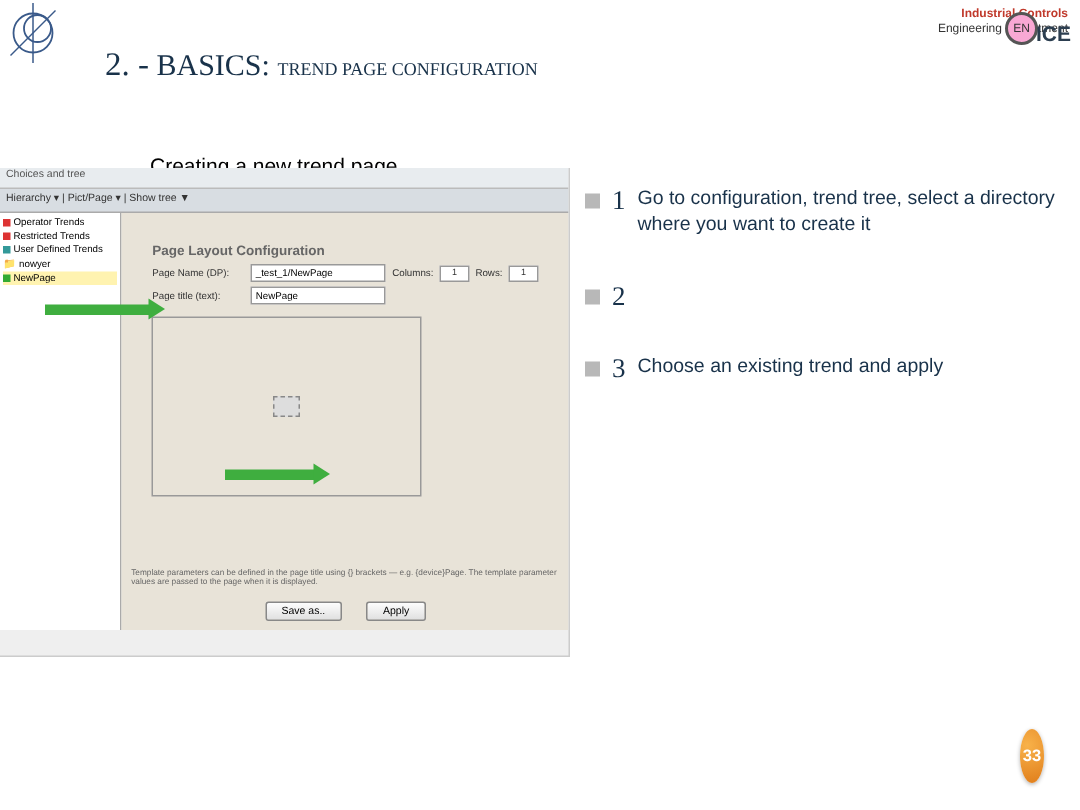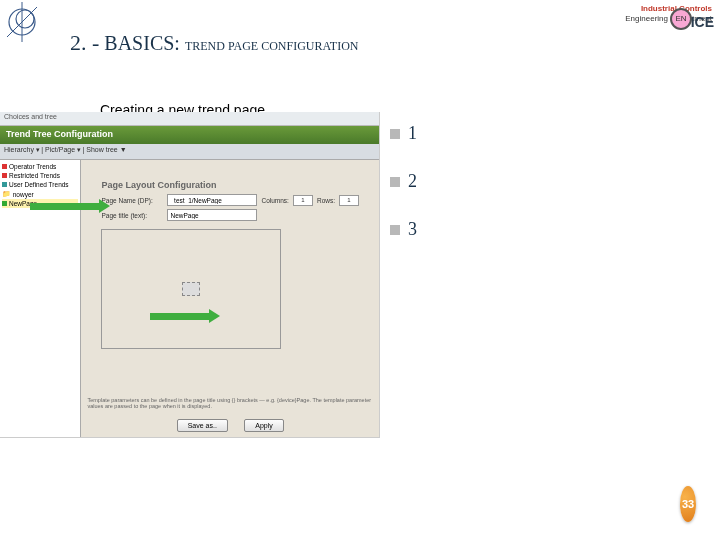--- a/index.html
+++ b/index.html
@@ -292,21 +292,20 @@
 <div class="slide-title">
   <span class="num">2. -</span>
   <span style="font-variant:small-caps">BASICS</span><span>:</span>
   <span class="sc" style="font-size:12px">TREND PAGE CONFIGURATION</span>
 </div>
 
 <div class="subtitle">Creating a new trend page</div>
 
 <div class="screenshot-area">
   <div class="menu-strip">Choices and tree</div>
-  <div class="green-bar">Trend Tree Configuration</div>
   <div class="toolbar-strip">Hierarchy ▾ | Pict/Page ▾ | Show tree ▼</div>
   <div class="panels">
     <div class="tree-panel">
       <div class="tree-item">
           <span class="dot red"></span>
           <span>Operator Trends</span>
         </div>
       <div class="tree-item">
           <span class="dot red"></span>
           <span>Restricted Trends</span>
@@ -350,24 +349,26 @@
   </div>
 </div>
 
 <div class="green-arrow" style="top:203px"></div>
 <div class="green-arrow" style="top:313px;left:150px;width:60px"></div>
 
 <div class="step-list">
   <div class="step">
     <span class="bullet-sq"></span>
     <span class="step-num">1</span>
+    <span class="step-text">Go to configuration, trend tree, select a directory where you want to create it</span>
   </div>
   <div class="step">
     <span class="bullet-sq"></span>
     <span class="step-num">2</span>
   </div>
   <div class="step">
     <span class="bullet-sq"></span>
     <span class="step-num">3</span>
+    <span class="step-text">Choose an existing trend and apply</span>
   </div>
 </div>
 
 <div class="page-badge">33</div>
 
 </body></html>

